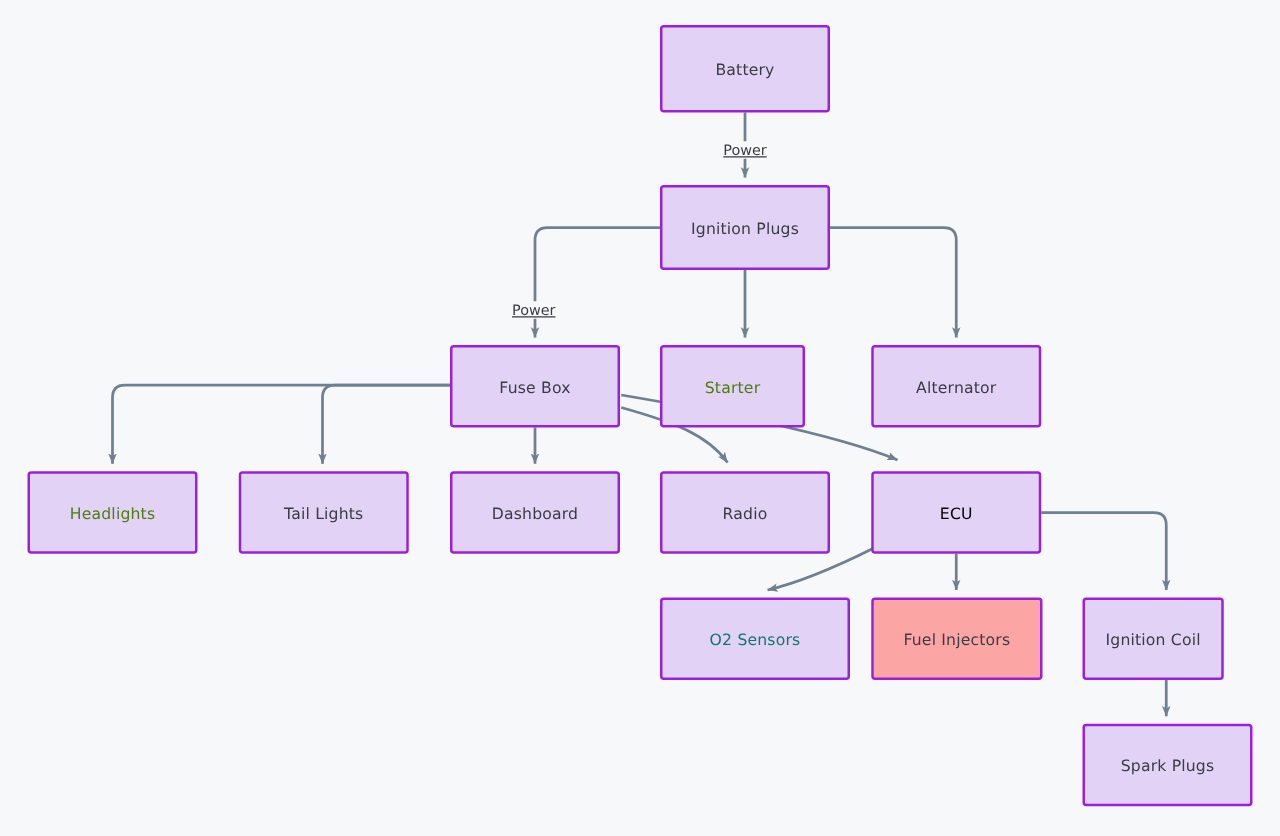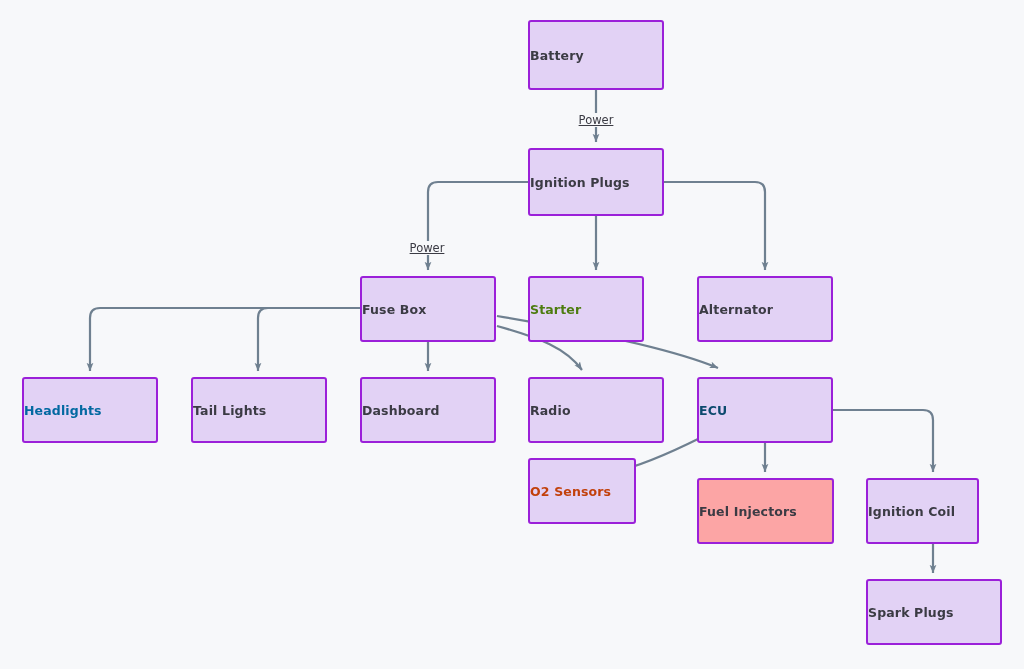--- a/index.html
+++ b/index.html
@@ -27,24 +27,24 @@
     pointer-events: none;
   }
   .node {
     position: absolute;
     box-sizing: border-box;
     background: #e2d2f5;
     border: 2px solid #9b20d9;
     border-radius: 3px;
     display: flex;
     align-items: center;
-    justify-content: flex-start;
+    justify-content: center;
     color: #3b3b44;
     font-size: 12.5px;
-    font-weight: 700;
+    font-weight: 400;
     letter-spacing: 0.15px;
     line-height: 1.2;
     text-align: center;
     user-select: none;
   }
   .node-label {
     pointer-events: none;
   }
   .edge-label {
     position: absolute;
@@ -95,36 +95,36 @@
       </div>
       <div class="node" style="left: 360px; top: 276px; width: 136px; height: 66px; background: rgb(226, 210, 245); border-color: rgb(155, 32, 217); color: rgb(59, 59, 68);">
         <span class="node-label">Fuse Box</span>
       </div>
       <div class="node" style="left: 528px; top: 276px; width: 116px; height: 66px; background: rgb(226, 210, 245); border-color: rgb(155, 32, 217); color: #4d7c0f;">
         <span class="node-label">Starter</span>
       </div>
       <div class="node" style="left: 697px; top: 276px; width: 136px; height: 66px; background: rgb(226, 210, 245); border-color: rgb(155, 32, 217); color: rgb(59, 59, 68);">
         <span class="node-label">Alternator</span>
       </div>
-      <div class="node" style="left: 22px; top: 377px; width: 136px; height: 66px; background: rgb(226, 210, 245); border-color: rgb(155, 32, 217); color: #0369a1;">
+      <div class="node" style="left: 22px; top: 377px; width: 136px; height: 66px; background: rgb(226, 210, 245); border-color: rgb(155, 32, 217); color: #4d7c0f;">
         <span class="node-label">Headlights</span>
       </div>
       <div class="node" style="left: 191px; top: 377px; width: 136px; height: 66px; background: rgb(226, 210, 245); border-color: rgb(155, 32, 217); color: rgb(59, 59, 68);">
         <span class="node-label">Tail Lights</span>
       </div>
       <div class="node" style="left: 360px; top: 377px; width: 136px; height: 66px; background: rgb(226, 210, 245); border-color: rgb(155, 32, 217); color: rgb(59, 59, 68);">
         <span class="node-label">Dashboard</span>
       </div>
       <div class="node" style="left: 528px; top: 377px; width: 136px; height: 66px; background: rgb(226, 210, 245); border-color: rgb(155, 32, 217); color: rgb(59, 59, 68);">
         <span class="node-label">Radio</span>
       </div>
-      <div class="node" style="left: 697px; top: 377px; width: 136px; height: 66px; background: rgb(226, 210, 245); border-color: rgb(155, 32, 217); color: #0c4a6e;">
+      <div class="node" style="left: 697px; top: 377px; width: 136px; height: 66px; background: rgb(226, 210, 245); border-color: rgb(155, 32, 217); color: #000000;">
         <span class="node-label">ECU</span>
       </div>
-      <div class="node" style="left: 528px; top: 458px; width: 108px; height: 66px; background: rgb(226, 210, 245); border-color: rgb(155, 32, 217); color: #c2410c;">
+      <div class="node" style="left: 528px; top: 478px; width: 152px; height: 66px; background: rgb(226, 210, 245); border-color: rgb(155, 32, 217); color: #0f766e;">
         <span class="node-label">O2 Sensors</span>
       </div>
       <div class="node" style="left: 697px; top: 478px; width: 137px; height: 66px; background: #fca5a5; border-color: rgb(155, 32, 217); color: rgb(59, 59, 68);">
         <span class="node-label">Fuel Injectors</span>
       </div>
       <div class="node" style="left: 866px; top: 478px; width: 113px; height: 66px; background: rgb(226, 210, 245); border-color: rgb(155, 32, 217); color: rgb(59, 59, 68);">
         <span class="node-label">Ignition Coil</span>
       </div>
       <div class="node" style="left: 866px; top: 579px; width: 136px; height: 66px; background: rgb(226, 210, 245); border-color: rgb(155, 32, 217); color: rgb(59, 59, 68);">
         <span class="node-label">Spark Plugs</span>

